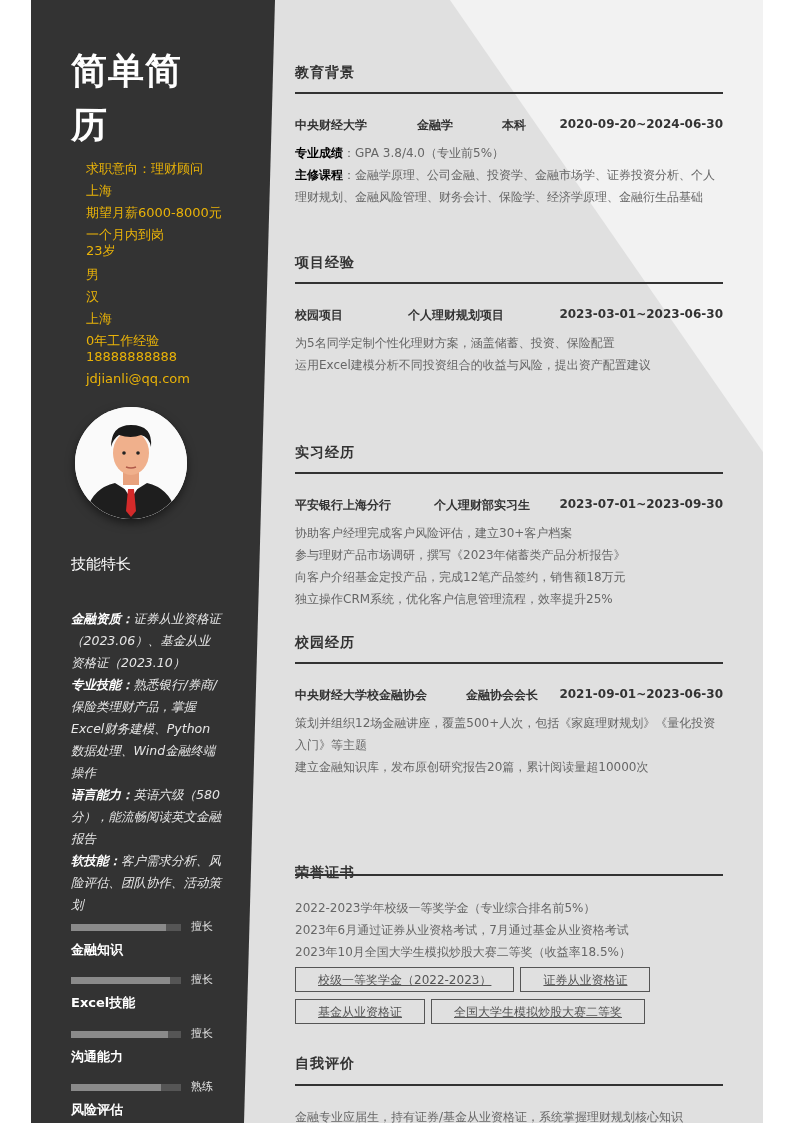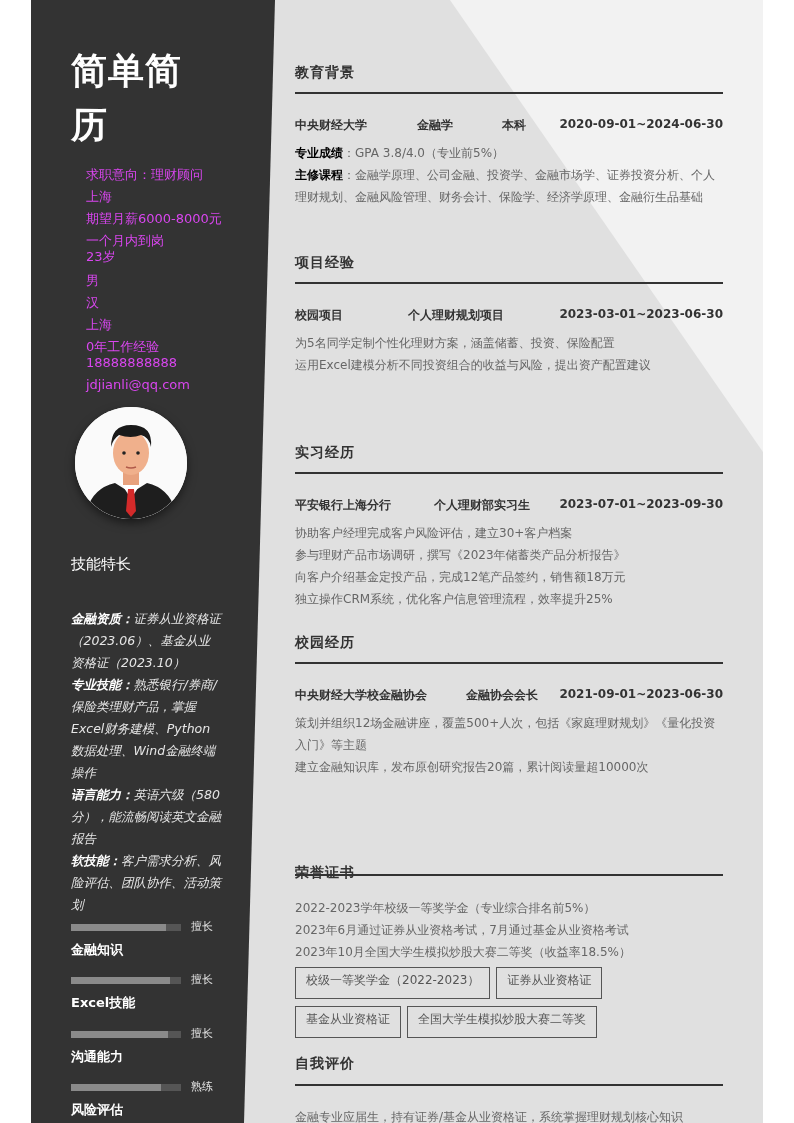--- a/index.html
+++ b/index.html
@@ -4,21 +4,21 @@
 <style>
   html, body { margin:0; padding:0; }
   body { width:794px; height:1123px; background:#ffffff; position:relative; overflow:hidden;
          font-family:"DejaVu Sans","Liberation Sans",sans-serif; }
   .page { position:absolute; left:31px; top:0; width:732px; height:1123px; background:#e0e0e0; overflow:hidden; }
   .light-tri { position:absolute; left:0; top:0; width:732px; height:1123px; background:#f2f2f2;
                clip-path:polygon(419px 0, 732px 0, 732px 452px); }
   .sidebar { position:absolute; left:0; top:0; width:244px; height:1123px; background:#333333;
              clip-path:polygon(0 0, 244px 0, 213px 1123px, 0 1123px); }
   .big-name { position:absolute; left:40px; top:44px; width:150px; font-size:36px; font-weight:bold; line-height:54px; color:#fff; letter-spacing:1px; }
-  .intent { position:absolute; left:55px; top:167px; width:160px; font-size:13px; color:#d946ef; }
+  .intent { position:absolute; left:55px; top:161px; width:160px; font-size:13px; color:#eab308; }
   .intent div { line-height:16px; }
   .photo { position:absolute; left:44px; top:407px; width:112px; height:112px; border-radius:50%; background:#fafafa; overflow:hidden;
            box-shadow:0 4px 10px rgba(0,0,0,0.5); }
   .sec-skills { position:absolute; left:40px; top:555px; font-size:15px; font-weight:normal; color:#fff; }
   .skills-text { position:absolute; left:40px; top:608px; width:150px; font-size:12.5px; line-height:22px; color:#e6e6e6;font-style:italic; }
   .skills-text b { color:#fff; }
   .bar-row { position:absolute; left:40px; width:180px; }
   .bar-track { position:absolute; left:0; top:5px; width:110px; height:7px; background:#555555; }
   .bar-fill { position:absolute; left:0; top:0; height:7px; background:#8a8a8a; }
   .bar-level { position:absolute; left:120px; top:0; font-size:11px; color:#e6e6e6; }
@@ -26,21 +26,21 @@
 
   .main { position:absolute; left:264px; top:0; width:428px; }
   .sec-title { position:absolute; left:0; font-size:14px; font-weight:bold; color:#333; letter-spacing:1px; }
   .sec-rule { position:absolute; left:0; width:428px; height:2px; background:#333; }
   .row-head { position:absolute; left:0; width:428px; font-size:12px; font-weight:bold; color:#333; white-space:nowrap; }
   .row-head span { position:absolute; top:0; }
   .row-head .date { right:0; }
   .body-text { position:absolute; left:0; width:428px; font-size:12px; line-height:22px; color:#666; }
   .body-text b { color:#000000; }
   .tags { position:absolute; left:0; width:440px; }
-  .tag { display:inline-block; border:1px solid #555; padding:0 10px; height:32px; line-height:25px; font-size:12px; color:#555; margin:0 6px 7px 0; box-sizing:border-box; }
+  .tag { display:inline-block; border:1px solid #555; padding:0 22px; height:25px; line-height:25px; font-size:12px; color:#555; margin:0 6px 7px 0; box-sizing:border-box;text-decoration:underline; }
 </style>
 </head>
 <body>
 
 <div class="page">
   <div class="light-tri"></div>
 
   <div class="sidebar">
     <div class="big-name">
       <div>简单简</div>
@@ -116,21 +116,21 @@
   </div>
 
   <div class="main">
 
     <div class="sec-title" style="top:64px">教育背景</div>
     <div class="sec-rule" style="top:92px"></div>
     <div class="row-head" style="top:117px">
       <span style="left:0">中央财经大学</span>
       <span style="left:122px">金融学</span>
       <span style="left:207px">本科</span>
-      <span class="date">2020-09-01~2024-06-30</span>
+      <span class="date">2020-09-20~2024-06-30</span>
     </div>
     <div class="body-text" style="top:142px">
       <div><b>专业成绩</b><span>：GPA 3.8/4.0（专业前5%）</span></div>
       <div><b>主修课程</b><span>：金融学原理、公司金融、投资学、金融市场学、证券投资分析、个人理财规划、金融风险管理、财务会计、保险学、经济学原理、金融衍生品基础</span></div>
     </div>
 
     <div class="sec-title" style="top:254px">项目经验</div>
     <div class="sec-rule" style="top:282px"></div>
     <div class="row-head" style="top:307px">
       <span style="left:0">校园项目</span>

